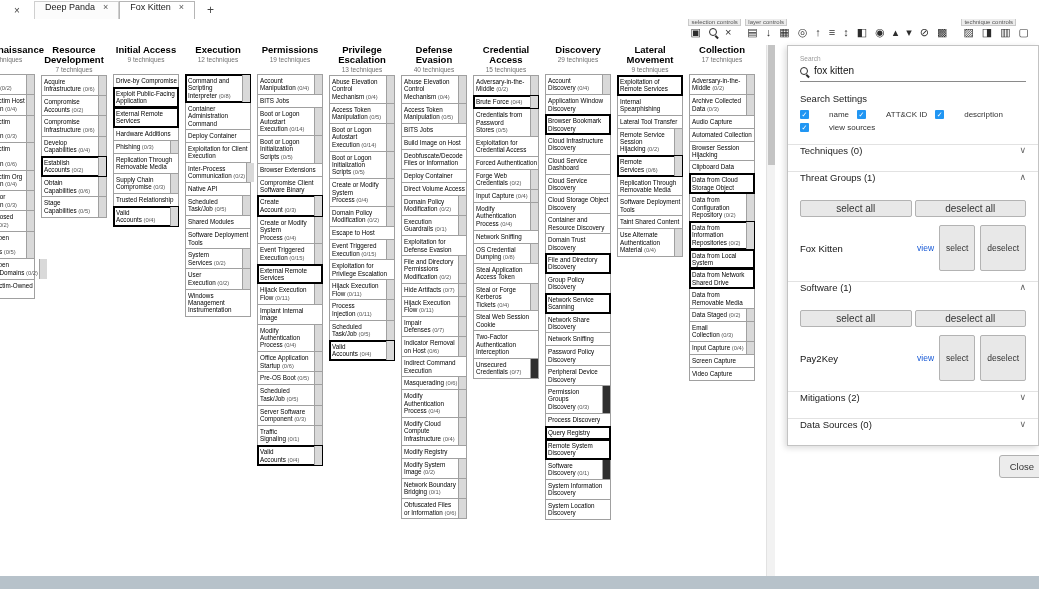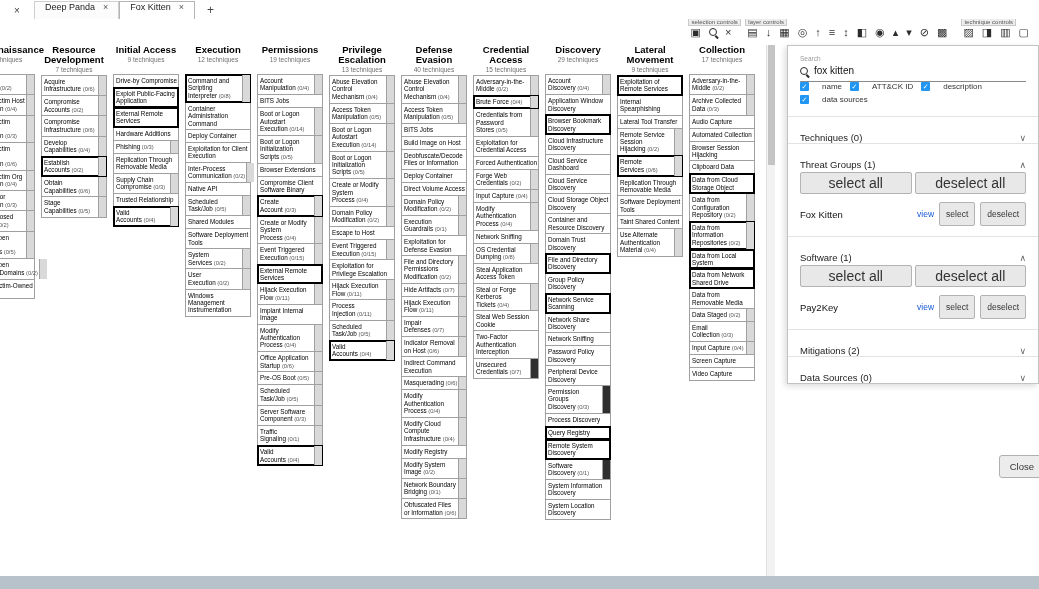--- a/index.html
+++ b/index.html
@@ -56,35 +56,35 @@
   #panel { position: absolute; top: 45px; left: 787px; width: 252px; background: #fff;
     border: 1px solid #c3c3c3; box-shadow: -2px 2px 6px rgba(0,0,0,0.15); z-index: 10; }
   .panel-search { padding: 9px 12px 0; }
   .search-label { font-size: 6.5px; color: #9a9a9a; }
   .search-row { display: flex; align-items: center; gap: 6px; padding: 3px 0 5px;
     border-bottom: 1px solid #8a8a8a; }
   .search-input { border: none; outline: none; font-size: 10px; color: #111; width: 180px;
     font-family: "Liberation Sans", sans-serif; }
   .settings-title { font-size: 9.5px; color: #222; margin: 11px 0 6px; }
   .checkbox-row { display: flex; flex-wrap: wrap; gap: 4px 8px; padding-bottom: 12px; }
-  .cb-item { display: flex; align-items: center; gap: 13px; font-size: 8px; color: #333; }
+  .cb-item { display: flex; align-items: center; gap: 20px; font-size: 8px; color: #333; }
   .cb-box { width: 9px; height: 9px; background: #2196f3; border-radius: 1px; color: #fff;
     font-size: 7px; line-height: 9px; text-align: center; flex: 0 0 9px; }
-  .acc-row { display: flex; justify-content: space-between; align-items: flex-end; height: 27px;
+  .acc-row { display: flex; justify-content: space-between; align-items: flex-start; height: 27px;
     padding: 0 12px; border-top: 1px solid #e2e2e2; font-size: 9.5px; color: #222; cursor: pointer; }
   .acc-chevron { font-size: 9px; color: #666; }
   .acc-body { padding: 2px 12px 10px; }
   .sel-btn-row { display: flex; gap: 3px; margin-bottom: 8px; }
-  .sel-btn { flex: 1; background: #e8e8e8; border: 1px solid #b3b3b3; font-size: 14px; color: #333;
+  .sel-btn { flex: 1; background: #e8e8e8; border: 1px solid #b3b3b3; font-size: 10px; color: #333;
     text-align: center; padding: 2px 0; border-radius: 2px; cursor: pointer; }
   .result-row { display: flex; align-items: center; gap: 5px; font-size: 9.5px; color: #111; }
   .result-name { flex: 1; }
   .link-view { color: #1558d6; font-size: 8.5px; cursor: pointer; }
   .mini-btn { background: #e8e8e8; border: 1px solid #b3b3b3; font-size: 8.5px; color: #333;
-    padding: 6px 6px; border-radius: 2px; cursor: pointer; }
+    padding: 17px 6px; border-radius: 2px; cursor: pointer; }
   #close-btn { position: absolute; top: 455px; right: -16px; background: #ececec;
     border: 1px solid #b0b0b0; border-radius: 3px; font-size: 9.5px; color: #333;
     padding: 5px 20px 5px 10px; z-index: 11; cursor: pointer; }
 </style>
 </head>
 <body>
 
 <div id="tabs-bar">
   <div class="left-x">×</div>
   <div class="tab">
@@ -761,36 +761,37 @@
     <div class="thumb"></div>
   </div>
 
 <div id="panel">
   <div class="panel-search">
     <div class="search-label">Search</div>
     <div class="search-row">
       <span class="lens"></span>
       <input class="search-input" type="text" value="fox kitten" style="">
     </div>
+    <div class="settings-title">Search Settings</div>
     <div class="checkbox-row">
         <label class="cb-item">
           <span class="cb-box">✓</span>
           <span>name</span>
         </label>
         <label class="cb-item">
           <span class="cb-box">✓</span>
           <span>ATT&amp;CK ID</span>
         </label>
         <label class="cb-item">
           <span class="cb-box">✓</span>
           <span>description</span>
         </label>
         <label class="cb-item">
           <span class="cb-box">✓</span>
-          <span>data sources</span>
+          <span>view sources</span>
         </label>
       </div>
   </div>
 
   <div class="acc-row">
     <span>Techniques (0)</span>
     <span class="acc-chevron">∨</span>
   </div>
 
   <div class="acc-row">

